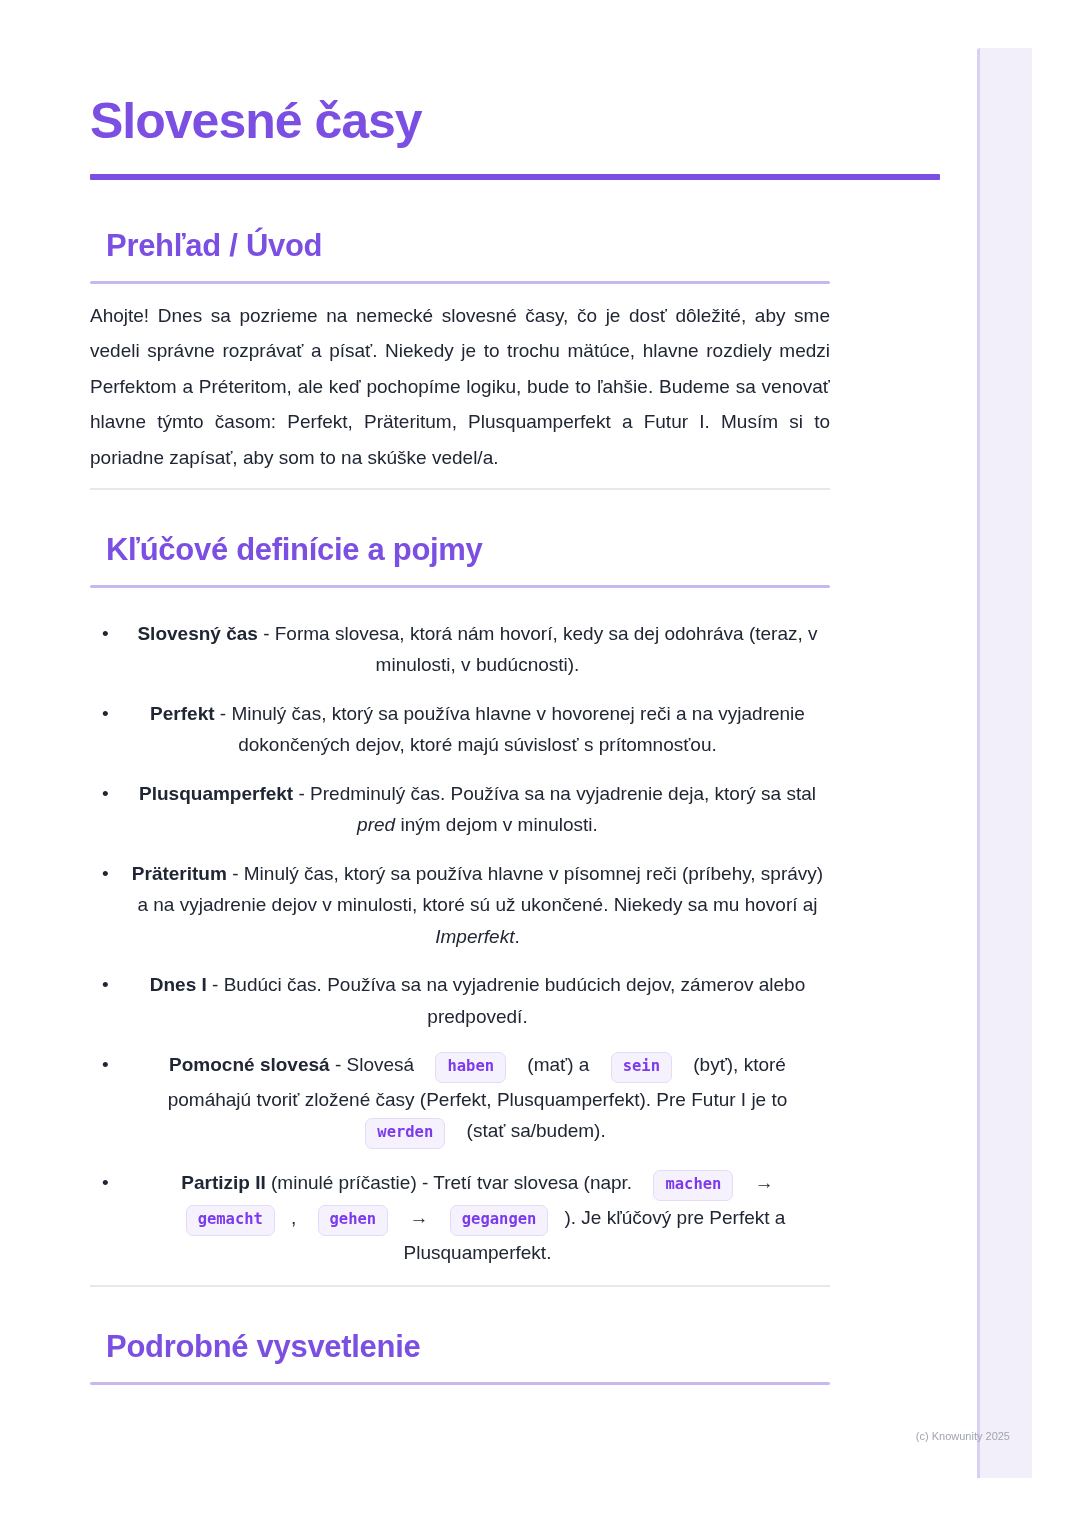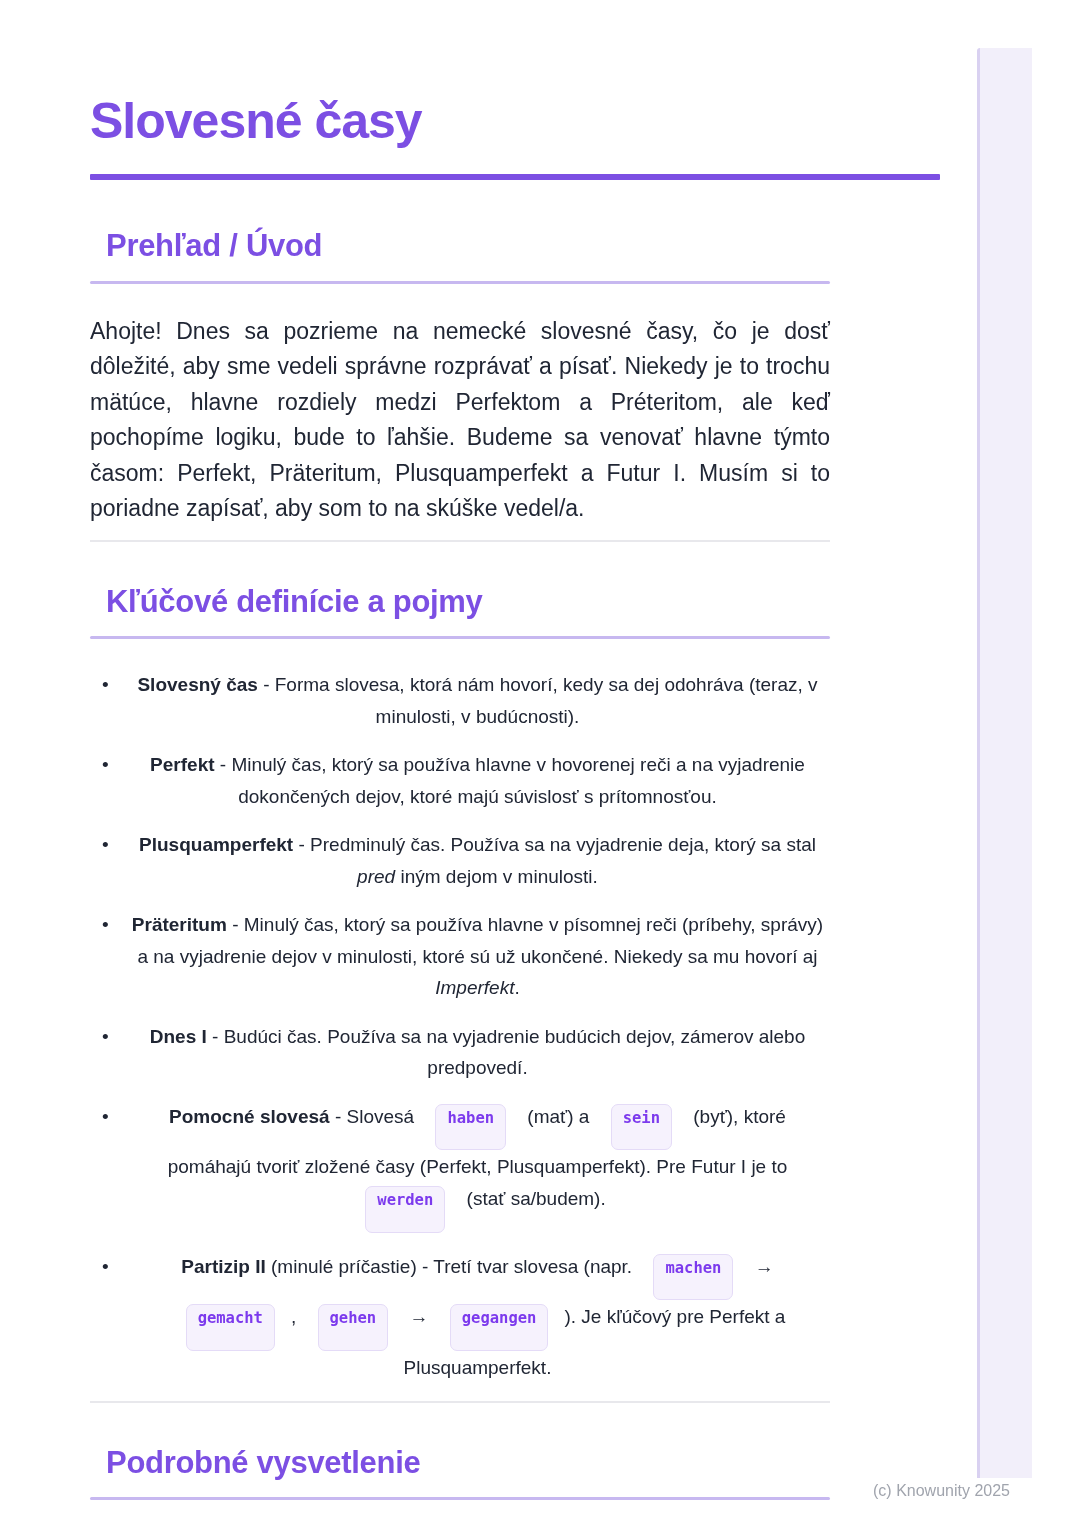--- a/index.html
+++ b/index.html
@@ -54,22 +54,22 @@
   .h2-rule{
     width:740px;height:3px;
     background:var(--accent-light);
     margin-top:17px;
     border-radius:2px;
   }
   .sec-intro h2{margin-top:48px;}
   .sec-defs h2{margin-top:42px;}
   .sec-details h2{margin-top:42px;}
   p.intro-para{
-    margin:30px 0 0 0;
-    font-size:23px;
+    margin:14px 0 0 0;
+    font-size:19px;
     line-height:35.5px;
     text-align:justify;
   }
   hr.divider{
     border:none;
     height:2px;
     background:var(--divider);
     margin:13px 0 0 0;
     width:740px;
   }
@@ -98,38 +98,38 @@
   .seg-code{
     display:inline-block;
     font-family:"DejaVu Sans Mono","Liberation Mono",monospace;
     font-size:15.5px;
     font-weight:bold;
     line-height:1.4;
     color:var(--chip-text);
     background:var(--chip-bg);
     border:1px solid var(--chip-border);
     border-radius:7px;
-    padding:3px 11px 20px;
+    padding:3px 11px 4px;
     margin:1px 16px;
     vertical-align:baseline;
   }
   .side-strip{
     position:absolute;
     left:977px;top:48px;
     width:55px;height:1430px;
     background:var(--strip-bg);
     border-left:3px solid var(--strip-edge);
     border-top-left-radius:3px;
     z-index:1;
   }
   .footer-credit{
     position:absolute;
-    top:1482px;
+    top:1430px;
     right:70px;
-    font-size:16px;
+    font-size:11px;
     color:var(--footer-text);
     z-index:3;
     white-space:nowrap;
   }
 </style>
 </head>
 <body>
 
 <div class="side-strip"></div>
 

